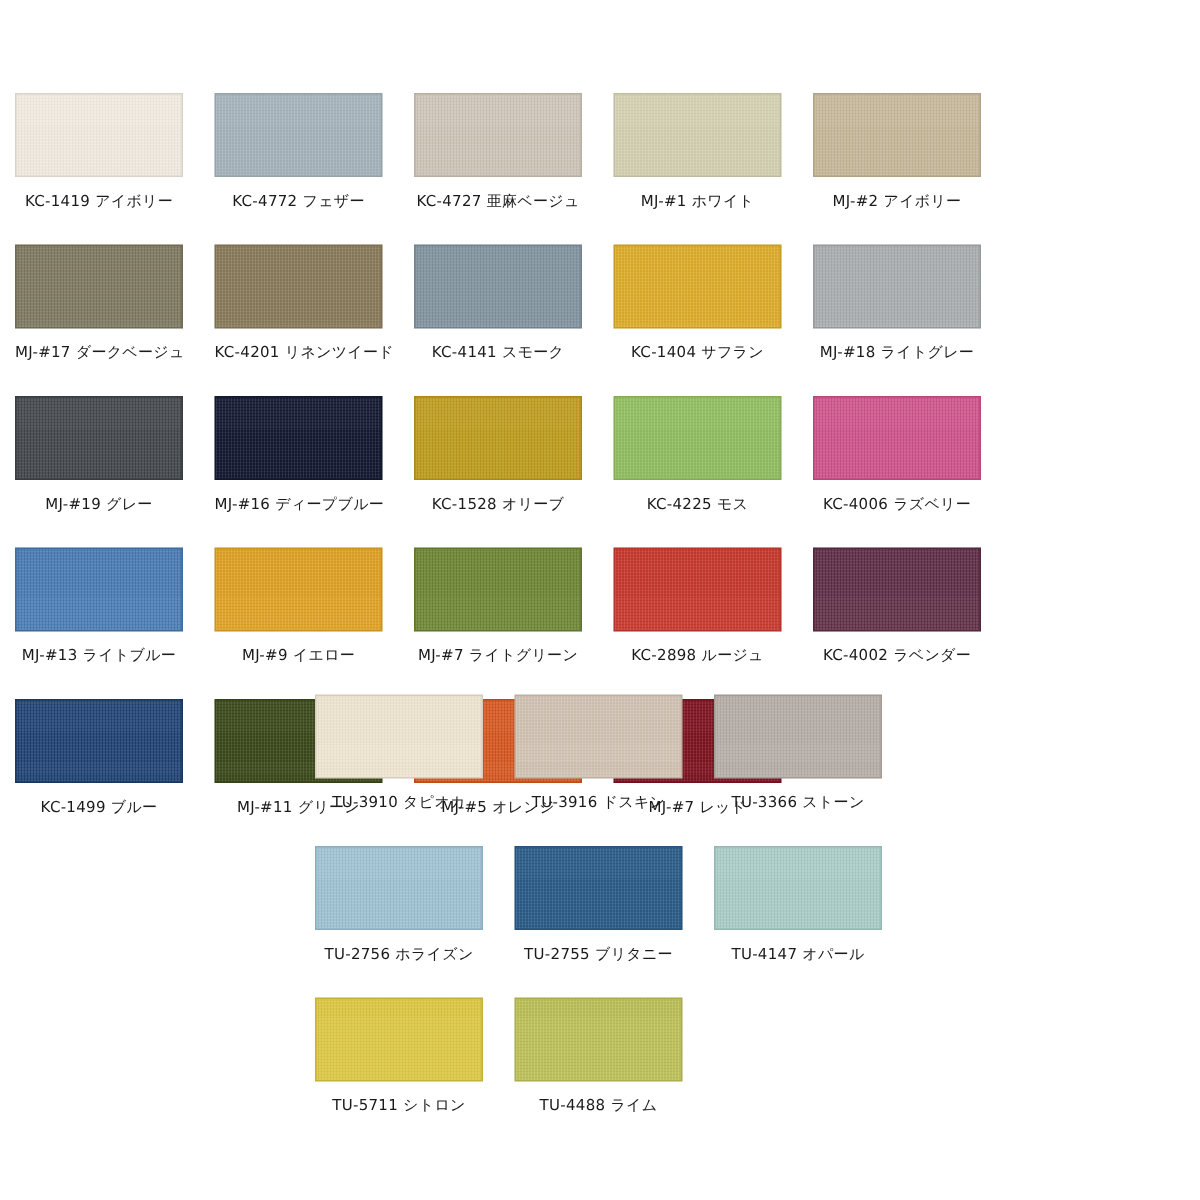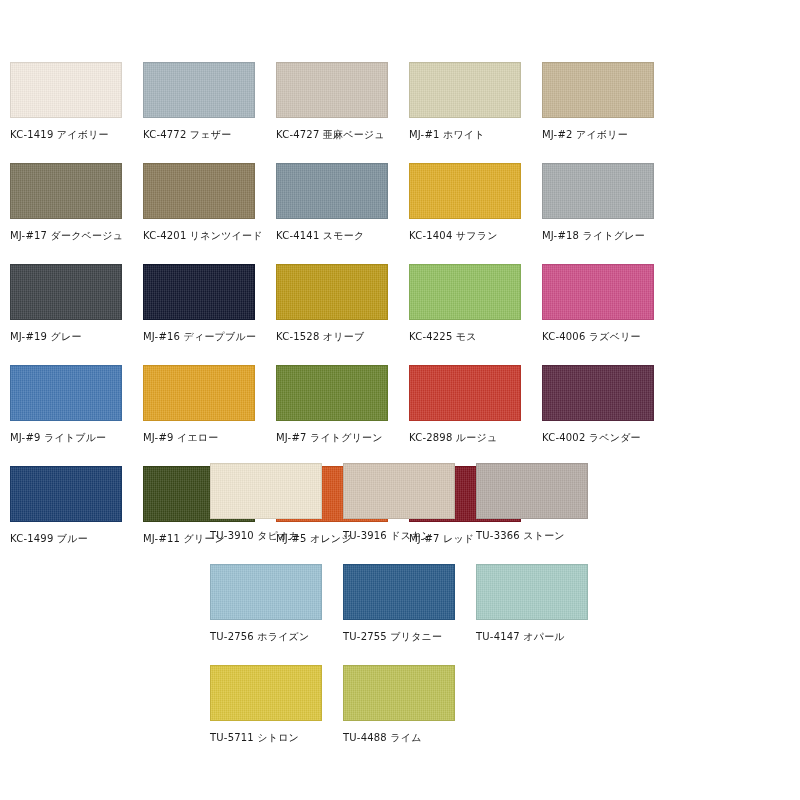--- a/index.html
+++ b/index.html
@@ -85,20 +85,21 @@
         rgba(255,255,255,0.10) 1px,
         rgba(0,0,0,0.035) 1px,
         rgba(0,0,0,0.035) 2px);
     pointer-events: none;
     opacity: 0.55;
   }
 
   .swatch-label {
     width: 112px;
     margin-top: 10px;
+    text-align: center;
     font-size: 10px;
     line-height: 13px;
     color: #1b1b1b;
     letter-spacing: 0.2px;
     white-space: nowrap;
   }
 </style>
 </head>
 <body>
 
@@ -160,21 +161,21 @@
       <div class="swatch-cell">
         <div class="swatch-chip" style="background-color: rgb(147, 192, 99);"></div>
         <div class="swatch-label">KC-4225 モス</div>
       </div>
       <div class="swatch-cell">
         <div class="swatch-chip" style="background-color: rgb(205, 81, 137);"></div>
         <div class="swatch-label">KC-4006 ラズベリー</div>
       </div>
       <div class="swatch-cell">
         <div class="swatch-chip" style="background-color: rgb(70, 121, 179);"></div>
-        <div class="swatch-label">MJ-#9 ライトブルー</div>
+        <div class="swatch-label">MJ-#13 ライトブルー</div>
       </div>
       <div class="swatch-cell">
         <div class="swatch-chip" style="background-color: rgb(224, 163, 38);"></div>
         <div class="swatch-label">MJ-#9 イエロー</div>
       </div>
       <div class="swatch-cell">
         <div class="swatch-chip" style="background-color: rgb(107, 132, 48);"></div>
         <div class="swatch-label">MJ-#7 ライトグリーン</div>
       </div>
       <div class="swatch-cell">

